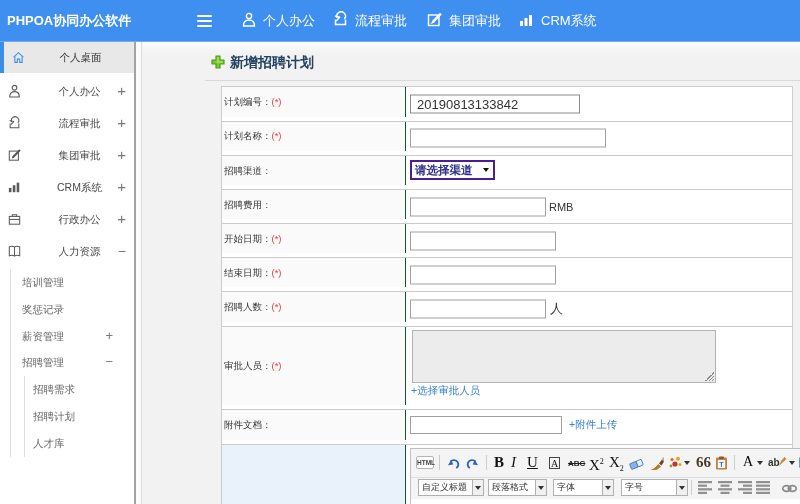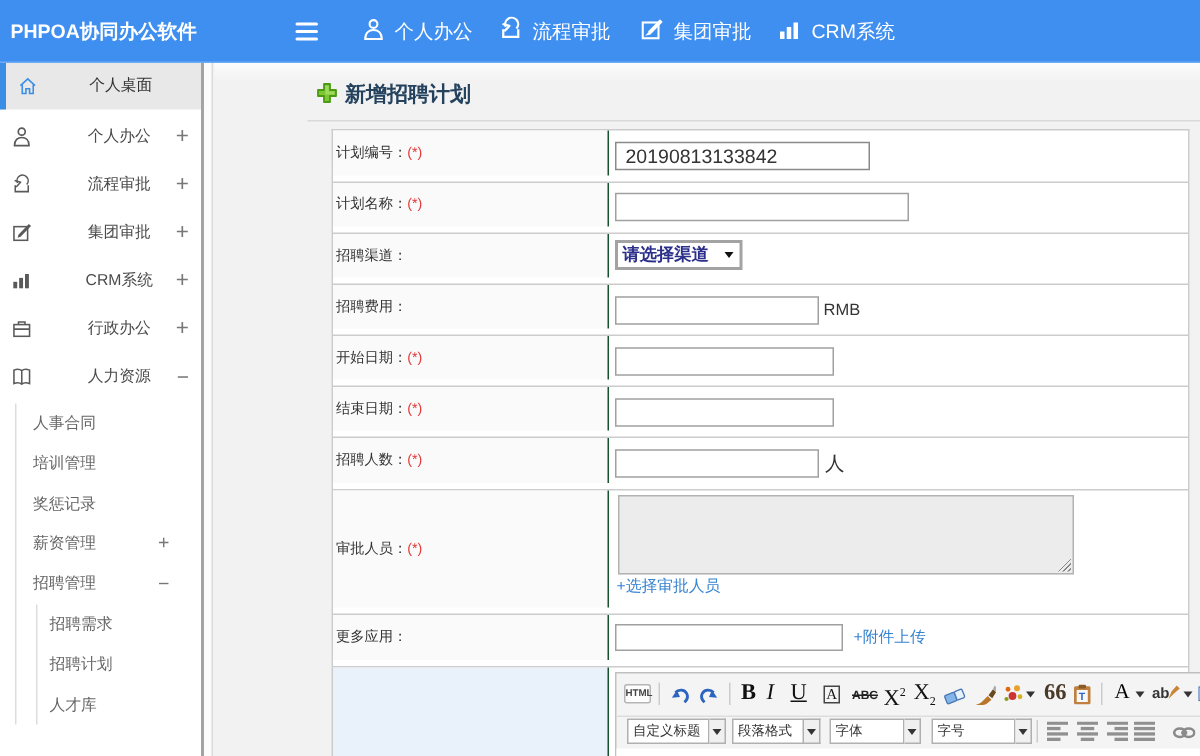--- a/index.html
+++ b/index.html
@@ -35,21 +35,21 @@
 .ftable{position:absolute;left:78px;top:44px;width:572px;border:1px solid #ccc;border-bottom:none;background:#fff;}
 .frow{position:relative;border-bottom:1px solid #ccc;}
 .fl{position:absolute;left:0;top:0;bottom:4px;width:184px;background:#fafafa;border-right:1px solid #14532d;font-size:9.5px;color:#333;text-align:right;}
 .fl span.t{position:absolute;left:2px;top:50%;transform:translateY(-50%);white-space:nowrap;}
 .req{color:#e23b3b;}
 .fv{position:absolute;left:185px;right:0;top:0;bottom:0;font-size:13px;color:#333;}
 .inp{position:absolute;left:3px;top:50%;transform:translateY(-50%);height:19px;border:1px solid #a0a0a0;background:#fff;font-size:13px;color:#333;padding-left:6px;line-height:17px;}
 .after{position:absolute;top:50%;transform:translateY(-50%);font-size:11px;color:#333;}
 a.lnk{color:#3583d2;text-decoration:none;font-size:10.5px;}
 
-.sel{position:absolute;left:3px;top:calc(50% - 2.5px);transform:translateY(-50%);width:85px;height:20px;border:2px solid #a3a3a3;background:#fff;line-height:16px;font-size:11.5px;font-weight:bold;color:#2b2f8a;padding-left:3px;}
+.sel{position:absolute;left:3px;top:calc(50% - 2.5px);transform:translateY(-50%);width:85px;height:20px;border:2px solid #4c1d95;background:#fff;line-height:16px;font-size:11.5px;font-weight:bold;color:#2b2f8a;padding-left:3px;}
 .sel .sarrow{position:absolute;right:4px;top:6px;width:0;height:0;border-left:3.5px solid transparent;border-right:3.5px solid transparent;border-top:4.5px solid #111;}
 
 .tarea{position:absolute;left:5px;top:3px;width:304px;height:53px;background:#ececec;border:1px solid #b3b3b3;}
 .grip{position:absolute;right:1px;bottom:1px;width:9px;height:9px;background:
  linear-gradient(135deg,transparent 50%,#888 50%,#888 56%,transparent 56%,transparent 68%,#888 68%,#888 74%,transparent 74%,transparent 86%,#888 86%,#888 92%,transparent 92%);}
 
 .edrow{height:74px;}
 .edlabel{background:#e9f1fa;}
 .editor{position:absolute;left:3px;top:3px;width:400px;height:80px;border:1px solid #c0c0c0;background:#f4f4f4;}
 .edbody{height:30px;background:#fff;}
@@ -130,21 +130,20 @@
     <svg width="15" height="15" viewBox="0 0 15 15" fill="none" stroke="#5a5a5a" stroke-width="1.2">
         <rect x="1.5" y="4.5" width="12" height="9"></rect>
         <path d="M5 4.5 V2.5 H10 V4.5"></path>
         <path d="M1.5 8 H13.5"></path>
       </svg>行政办公<span class="pm">+</span></div>
   <div class="s-item">
     <svg width="15" height="15" viewBox="0 0 15 15" fill="none" stroke="#5a5a5a" stroke-width="1.2">
         <path d="M7.5 3 C6 1.8 3.5 1.8 1.5 2.6 V13 C3.5 12.2 6 12.2 7.5 13.4 C9 12.2 11.5 12.2 13.5 13 V2.6 C11.5 1.8 9 1.8 7.5 3 V13.4"></path>
       </svg>人力资源<span class="pm" style="font-size:14px;">−</span></div>
   <div class="sub">
-    <div class="s-sub">人事合同</div>
     <div class="s-sub">培训管理</div>
     <div class="s-sub">奖惩记录</div>
     <div class="s-sub">薪资管理<span class="pm">+</span></div>
     <div class="s-sub">招聘管理<span class="pm">−</span></div>
     <div class="sub2">
       <div class="s-sub">招聘需求</div>
       <div class="s-sub">招聘计划</div>
       <div class="s-sub">人才库</div>
     </div>
   </div>
@@ -222,21 +221,21 @@
         </div>
       <div class="fv">
         <div class="tarea">
             <div class="grip"></div>
           </div>
         <a class="lnk" style="position:absolute;left:4px;top:57px;">+选择审批人员</a>
       </div>
     </div>
     <div class="frow" style="height:35px;">
       <div class="fl">
-          <span class="t">更多应用：</span>
+          <span class="t">附件文档：</span>
         </div>
       <div class="fv">
           <input class="inp" style="width: 152px; height: 18px; top: 6px; transform: none;">
           <a class="lnk" style="position:absolute;left:162px;top:8px;">+附件上传</a>
         </div>
     </div>
     <div class="frow edrow" style="border-bottom:none;">
       <div class="fl edlabel"></div>
       <div class="fv">
         <div class="editor">

